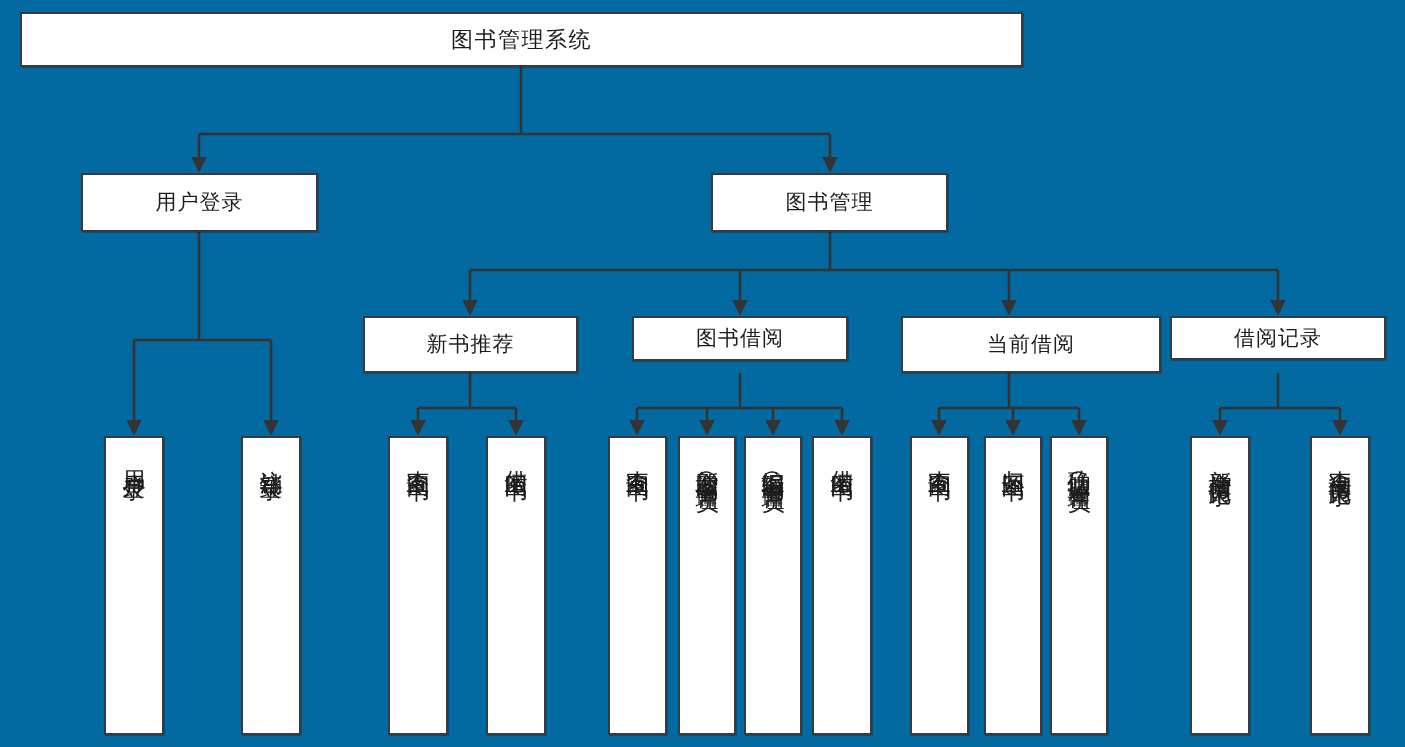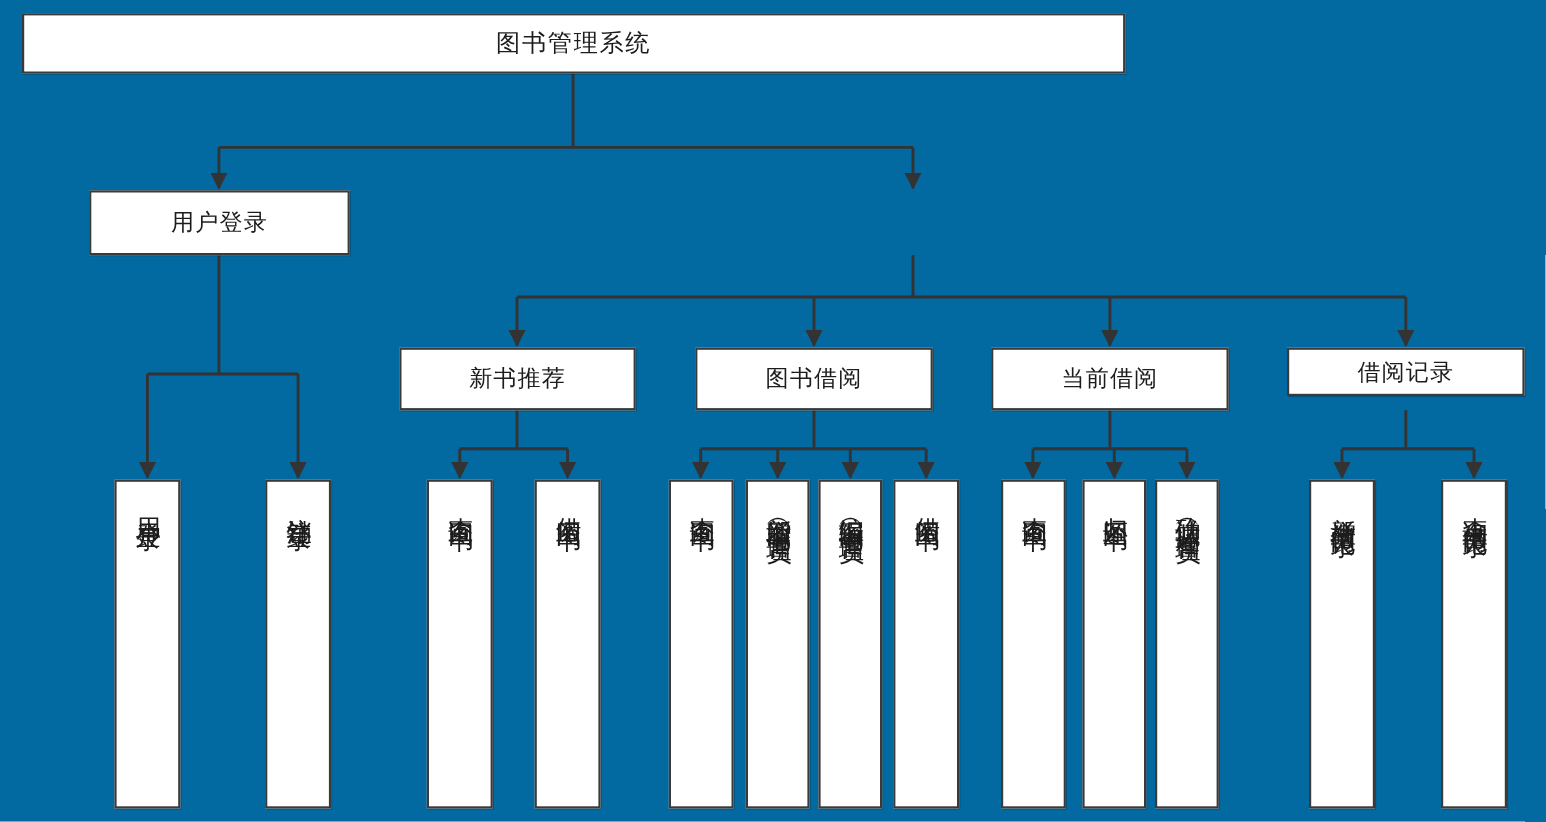--- a/index.html
+++ b/index.html
@@ -127,28 +127,31 @@
     </g>
   </svg>
 
   <div class="node horiz root" style="left:20px;top:12px;width:1003px;height:55px;">
     <span class="label">图书管理系统</span>
   </div>
 
   <div class="node horiz" style="left:81px;top:173px;width:237px;height:59px;">
     <span class="label">用户登录</span>
   </div>
+  <div class="node horiz" style="left:711px;top:173px;width:237px;height:59px;">
+    <span class="label">图书管理</span>
+  </div>
 
   <div class="node horiz" style="left:363px;top:316px;width:215px;height:57px;">
     <span class="label">新书推荐</span>
   </div>
-  <div class="node horiz" style="left:632px;top:316px;width:216px;height:57px;">
+  <div class="node horiz" style="left:632px;top:316px;width:216px;height:45px;">
     <span class="label">图书借阅</span>
   </div>
-  <div class="node horiz" style="left:901px;top:316px;width:216px;height:57px;">
+  <div class="node horiz" style="left:901px;top:316px;width:260px;height:57px;">
     <span class="label">当前借阅</span>
   </div>
   <div class="node horiz" style="left:1170px;top:316px;width:216px;height:44px;">
     <span class="label">借阅记录</span>
   </div>
 
   <div class="node vert" style="left:104px;top:436px;width:60px;height:299px;">
     <span class="label">用户登录</span>
   </div>
   <div class="node vert" style="left:241px;top:436px;width:60px;height:299px;">

